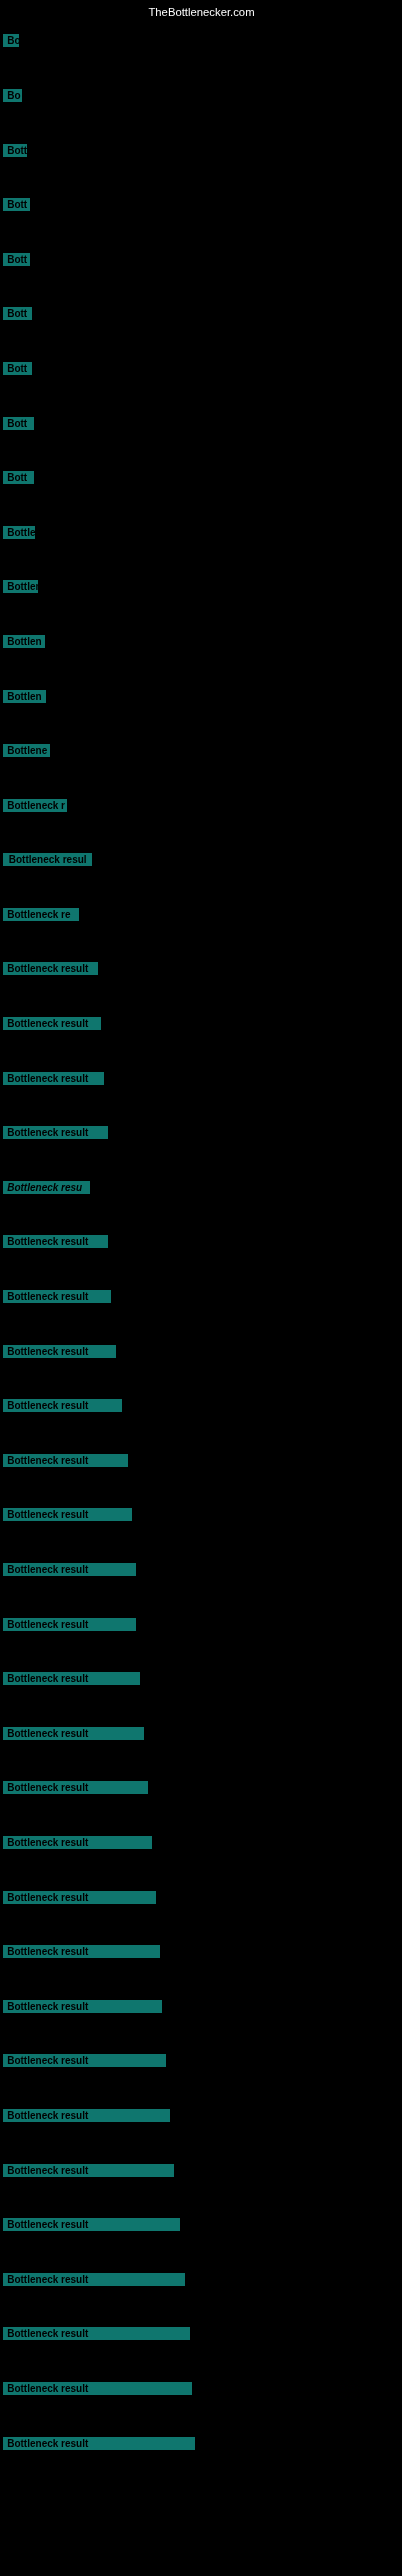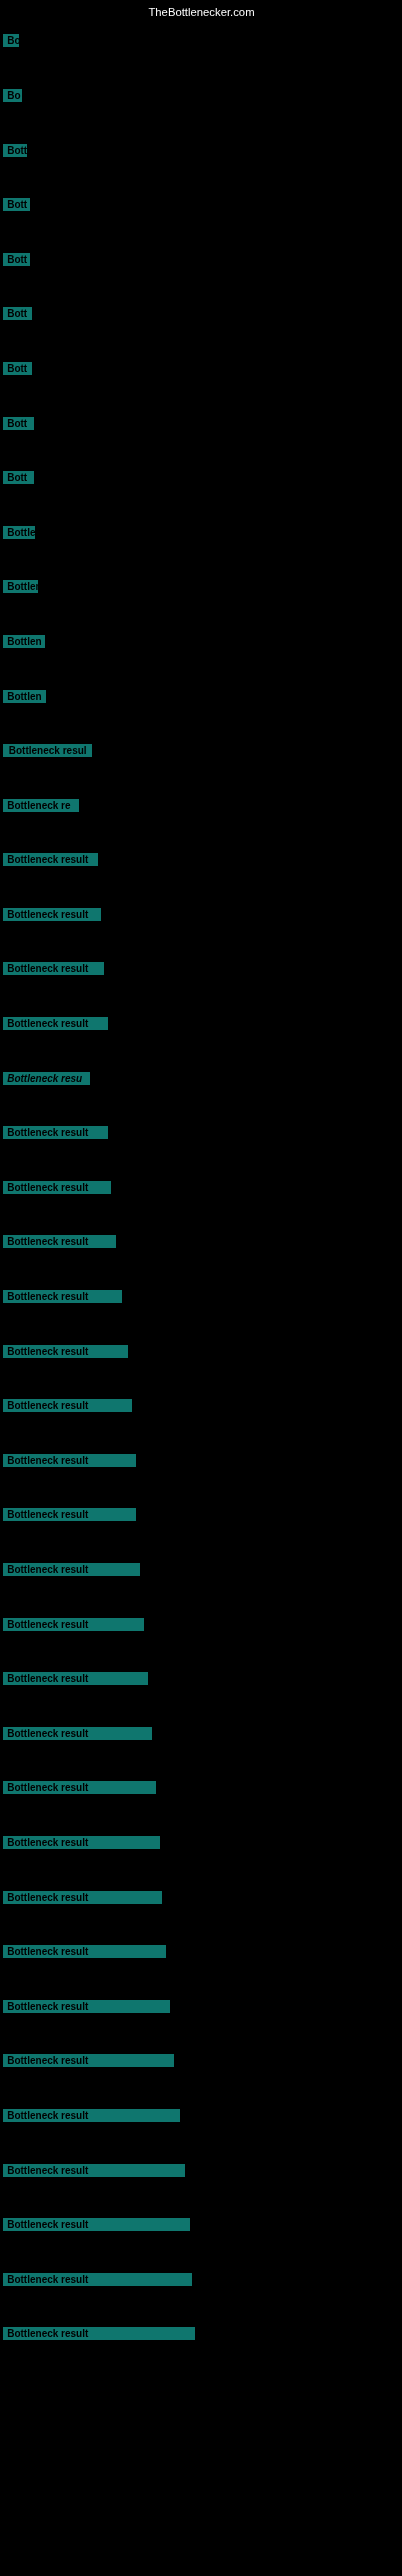--- a/index.html
+++ b/index.html
@@ -78,20 +78,26 @@
       <span class="bottleneck-label" style="width: 32px; min-width: 32px;">Bottle</span>
     </div>
     <div class="bottleneck-item" style="margin-top: 32px;">
       <span class="bottleneck-label" style="width: 35px; min-width: 35px;">Bottlen</span>
     </div>
     <div class="bottleneck-item" style="margin-top: 32px;">
       <span class="bottleneck-label" style="width: 42px; min-width: 42px;">Bottlen</span>
     </div>
     <div class="bottleneck-item" style="margin-top: 32px;">
       <span class="bottleneck-label" style="width: 43px; min-width: 43px;">Bottlen</span>
+    </div>
+    <div class="bottleneck-item" style="margin-top: 32px;">
+      <span class="bottleneck-label" style="width: 47px; min-width: 47px;">Bottlene</span>
+    </div>
+    <div class="bottleneck-item" style="margin-top: 32px;">
+      <span class="bottleneck-label" style="width: 64px; min-width: 64px;">Bottleneck r</span>
     </div>
     <div class="bottleneck-item" style="margin-top: 32px; text-align: center;">
       <span class="bottleneck-label" style="width: 89px; min-width: 89px;">Bottleneck resul</span>
     </div>
     <div class="bottleneck-item" style="margin-top: 32px;">
       <span class="bottleneck-label" style="width: 76px; min-width: 76px;">Bottleneck re</span>
     </div>
     <div class="bottleneck-item" style="margin-top: 32px;">
       <span class="bottleneck-label" style="width: 95px; min-width: 95px;">Bottleneck result</span>
     </div>

